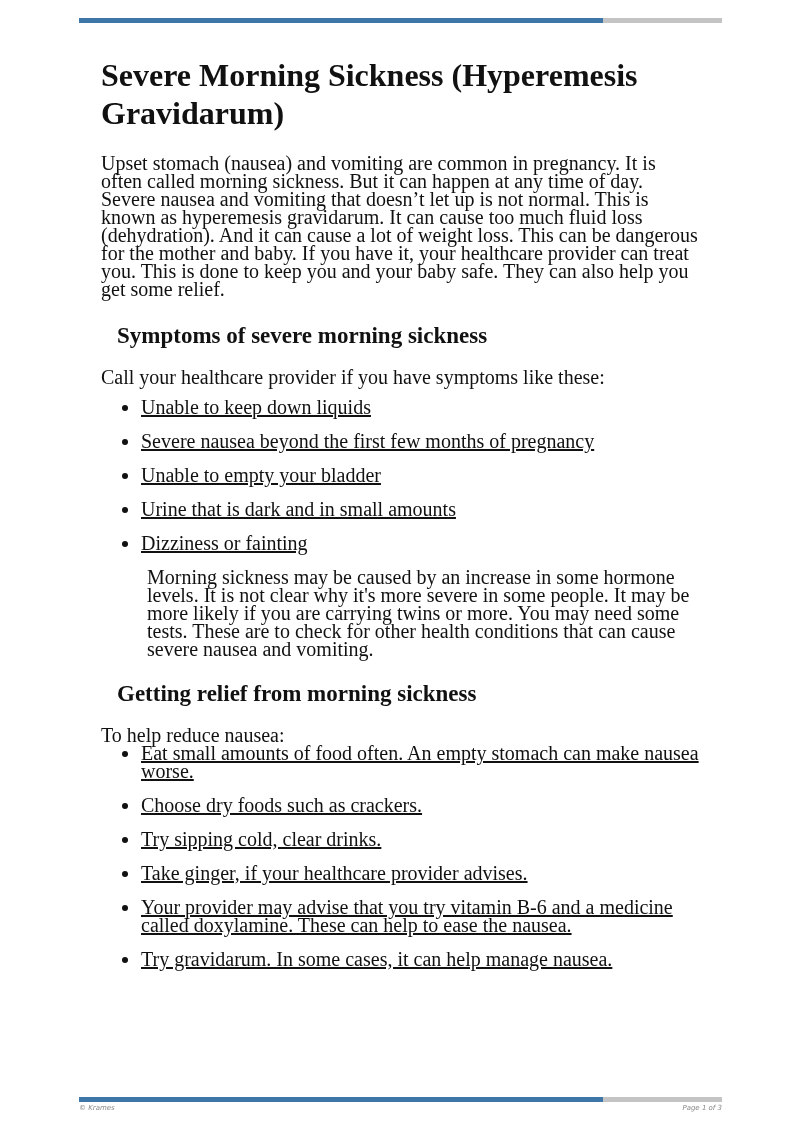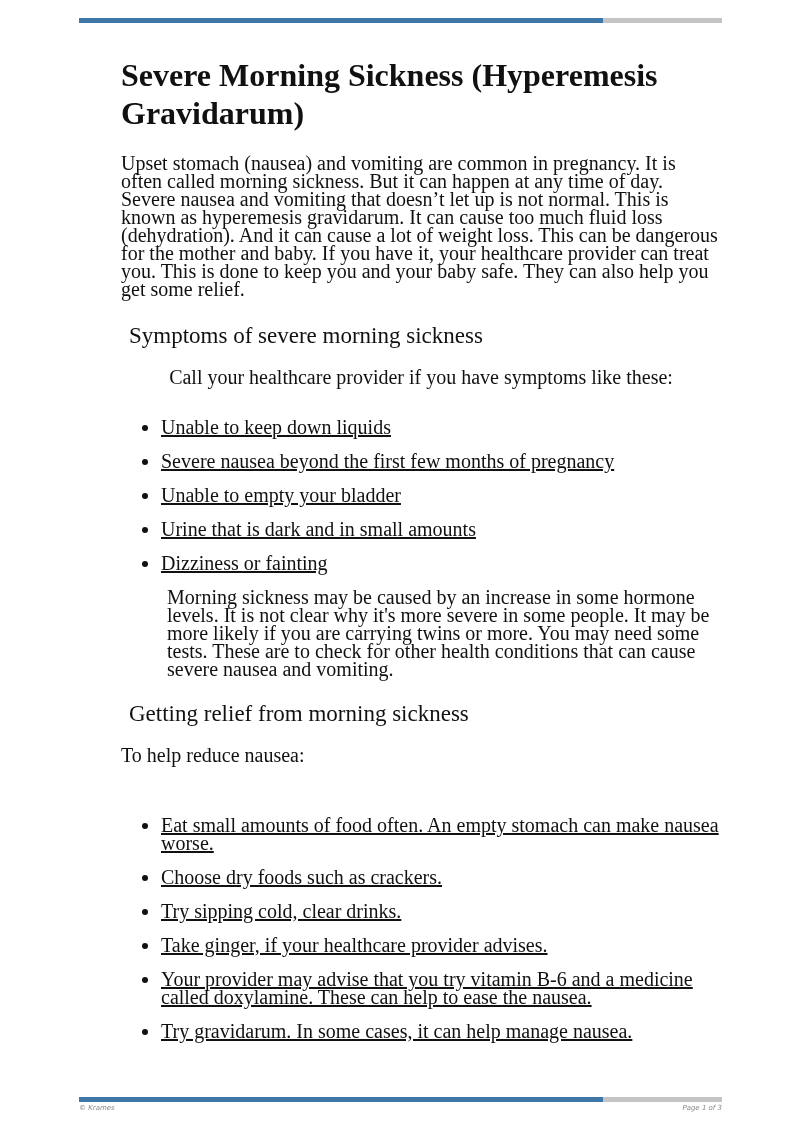--- a/index.html
+++ b/index.html
@@ -6,52 +6,52 @@
   body { width: 800px; height: 1130px; position: relative; overflow: hidden;
          font-family: "Liberation Serif", "DejaVu Serif", serif; color: #111; }
   .bar { position: absolute; left: 79px; width: 643px; height: 5px; background: #c4c4c4; }
   .bar .fill { position: absolute; left: 0; top: 0; bottom: 0; width: 81.5%; background: #3f76a8; }
   .bar.top { top: 18px; }
   .bar.bottom { top: 1097px; }
   .footer { position: absolute; top: 1104px; left: 79px; width: 643px; font-family: "DejaVu Sans", sans-serif;
             font-size: 7px; font-style: italic; color: #888; }
   .footer .left { position: absolute; left: 0; }
   .footer .right { position: absolute; right: 0; }
-  .content { position: absolute; left: 121px; top: 56px; width: 600px; }
+  .content { position: absolute; left: 101px; top: 56px; width: 600px; }
   h1 { font-size: 32px; font-weight: bold; line-height: 38px; margin: 0 0 22px 0; }
-  h2 { font-size: 23px; font-weight: normal; margin: 8px; line-height: 28px; }
+  h2 { font-size: 23px; font-weight: bold; margin: 16px; line-height: 28px; }
   p { font-size: 20px; line-height: 18px; margin: 0; }
   ul { margin: 0; padding-left: 40px; font-size: 20px; line-height: 18px; text-decoration: underline; }
   li { margin: 0 0 16px 0; }
 </style>
 </head>
 <body>
 
 <div class="bar top">
   <div class="fill"></div>
 </div>
 
 <div class="content">
   <h1>Severe Morning Sickness (Hyperemesis Gravidarum)</h1>
   <p style="margin-bottom:24px;">Upset stomach (nausea) and vomiting are common in pregnancy. It is often called morning sickness. But it can happen at any time of day. Severe nausea and vomiting that doesn’t let up is not normal. This is known as  hyperemesis gravidarum. It can cause too much fluid loss (dehydration). And it can cause a lot of weight loss. This can be dangerous for the mother and baby. If you have it, your healthcare provider can treat you. This is done to keep you and your baby safe. They can also help you get some relief.</p>
 
   <h2 style="margin-bottom:18px;">Symptoms of severe morning sickness</h2>
-  <p style="margin-bottom:32px;text-align:center;">Call your healthcare provider if you have symptoms like these:</p>
+  <p style="margin-bottom:12px;">Call your healthcare provider if you have symptoms like these:</p>
   <ul style="margin-bottom:0;">
     <li>Unable to keep down liquids</li>
     <li>Severe nausea beyond the first few months of pregnancy</li>
     <li>Unable to empty your bladder</li>
     <li>Urine that is dark and in small amounts</li>
     <li>Dizziness or fainting</li>
   </ul>
 
   <p style="margin-bottom:22px;margin-left:46px;">Morning sickness may be caused by an increase in some hormone levels. It is not clear why it's more severe in some people. It may be more likely if you are carrying twins or more. You may need some tests. These are to check for other health conditions that can cause severe nausea and vomiting.</p>
 
   <h2 style="margin-bottom:18px;">Getting relief from morning sickness</h2>
-  <p style="margin-bottom:52px;">To help reduce nausea:</p>
+  <p style="">To help reduce nausea:</p>
   <ul>
     <li>Eat small amounts of food often. An empty stomach can make nausea worse.</li>
     <li>Choose dry foods such as crackers.</li>
     <li>Try sipping cold, clear drinks.</li>
     <li>Take ginger, if your healthcare provider advises.</li>
     <li>Your provider may advise that you try vitamin B-6 and a medicine called doxylamine. These can help to ease the nausea.</li>
     <li>Try gravidarum. In some cases, it can help manage nausea.</li>
   </ul>
 </div>
 

